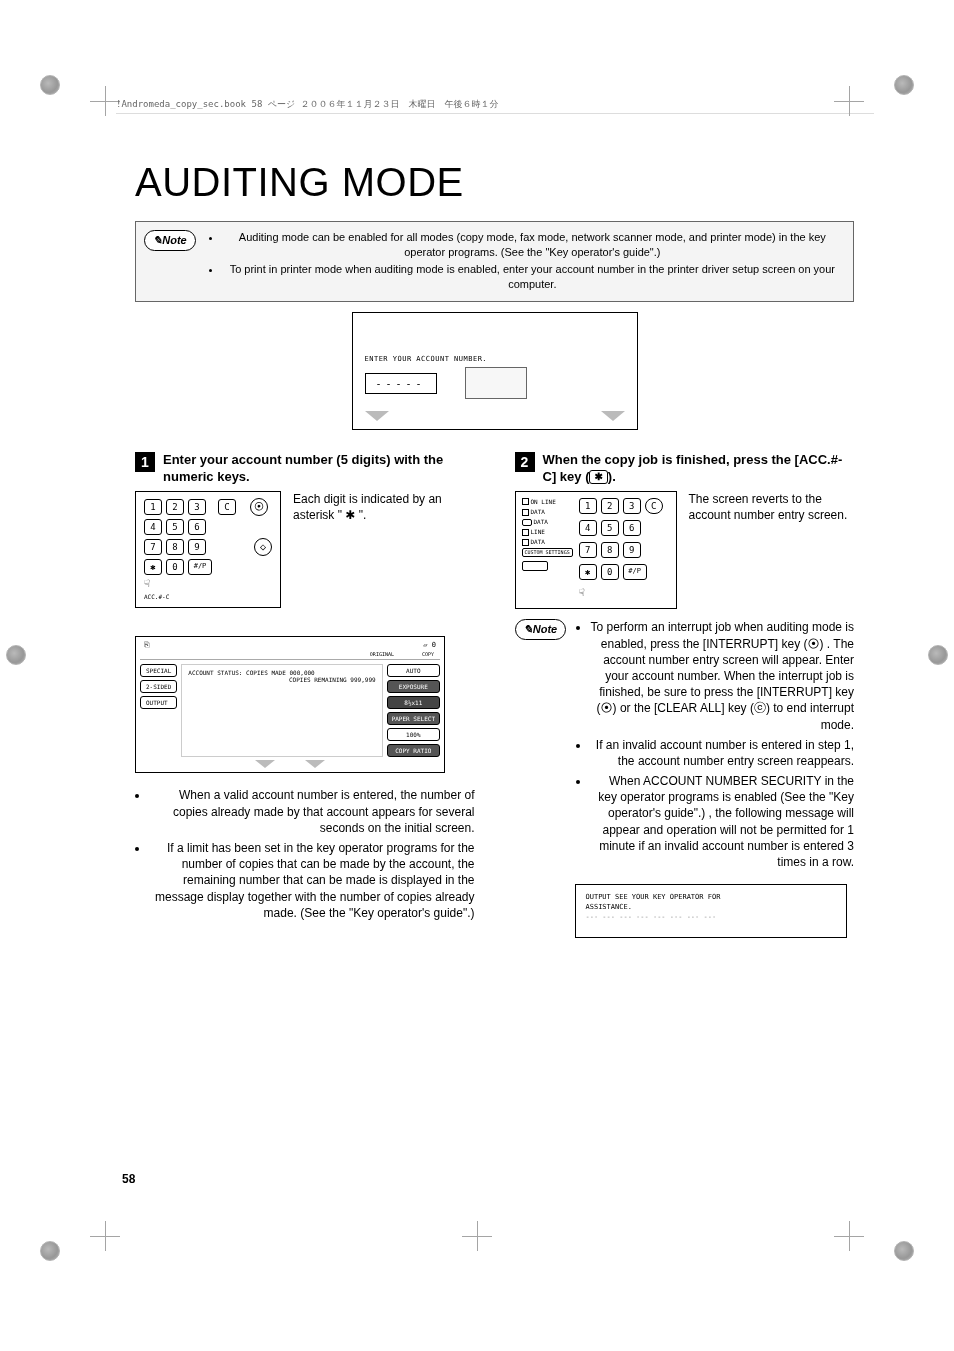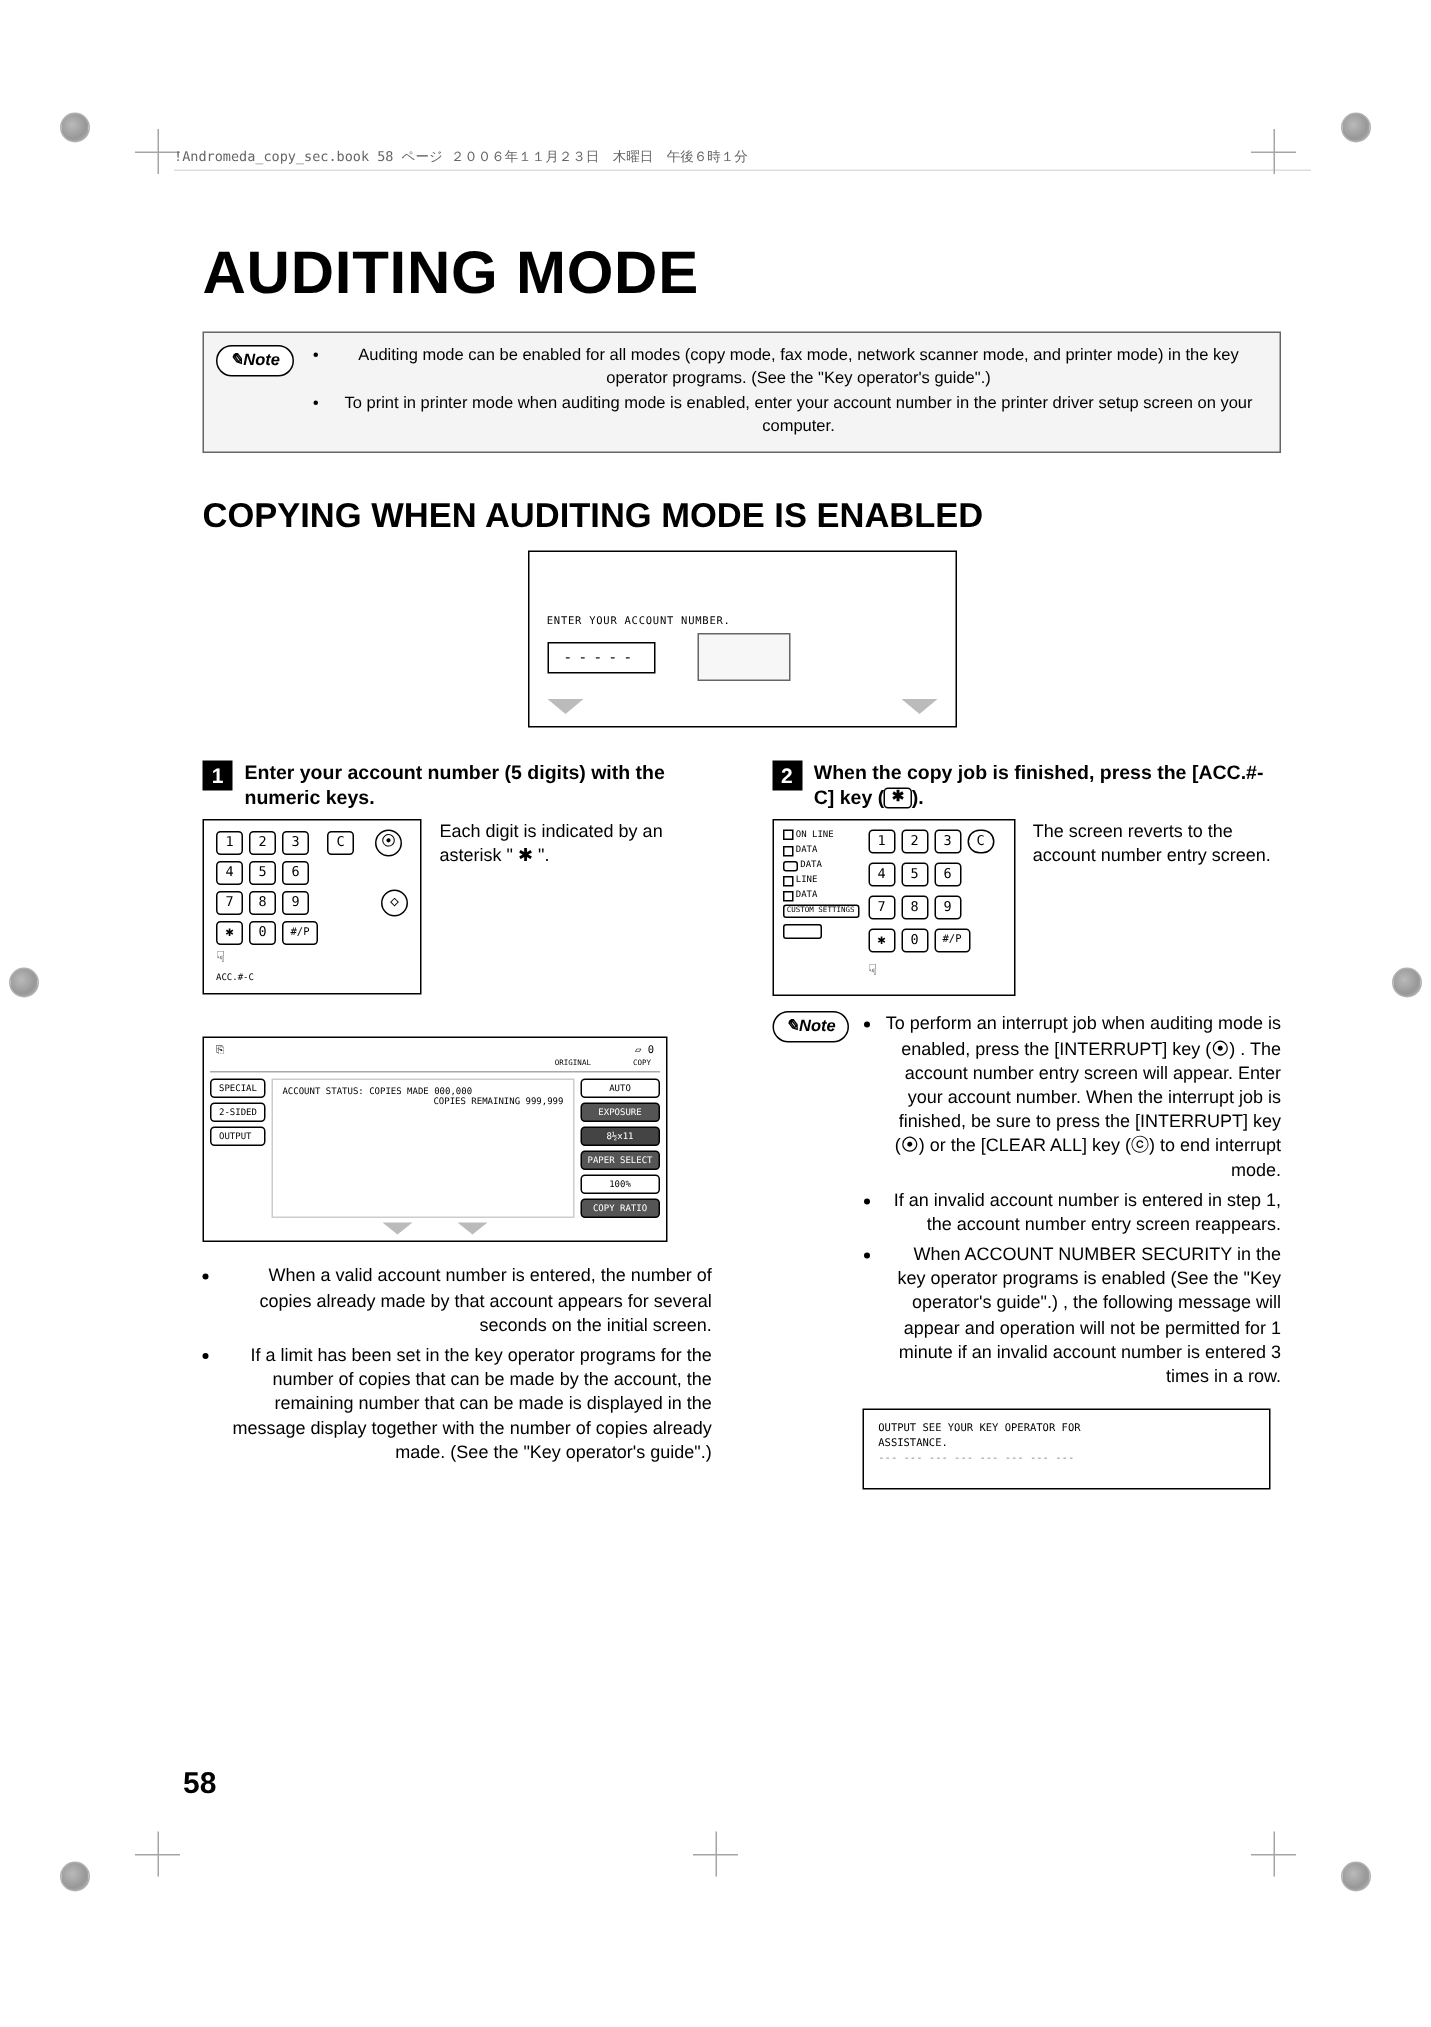--- a/index.html
+++ b/index.html
@@ -62,21 +62,21 @@
   }
 
   .content {
     position: absolute;
     left: 135px; right: 100px; top: 160px;
   }
 
   h1 {
     margin: 0 0 16px 0;
     font-size: 40px;
-    font-weight: bold;
+    font-weight: normal;
     letter-spacing: .5px;
   }
   .intro {
     font-size: 12px;
     line-height: 1.35;
     margin-bottom: 14px;
   }
 
   .note-box {
     border: 1px solid #666;
@@ -254,22 +254,22 @@
   .warn-box .dash { color:#888; }
 
   .sym-key {
     display:inline-flex; border:1px solid #000; border-radius:3px;
     padding: 0 4px; font-size:10px; vertical-align:middle;
     font-family: Arial;
   }
 
   .page-num {
     position:absolute;
-    left:122px; bottom:150px;
-    font-size:20px; font-weight:bold;margin-top:16px;
+    left:122px; bottom:165px;
+    font-size:12px; font-weight:bold;margin-top:16px;
   }
 </style>
 </head>
 <body>
 
 <div class="page">
 
   <div class="printers-mark pm-tl"></div>
   <div class="printers-mark pm-tr"></div>
   <div class="printers-mark pm-bl"></div>
@@ -291,21 +291,20 @@
 
 
     <div class="note-box">
       <span class="note-badge">✎<span>Note</span></span>
       <ul class="note-list">
         <li>Auditing mode can be enabled for all modes (copy mode, fax mode, network scanner mode, and printer mode) in the key operator programs. (See the "Key operator's guide".)</li>
         <li>To print in printer mode when auditing mode is enabled, enter your account number in the printer driver setup screen on your computer.</li>
       </ul>
     </div>
 
-    <h2>COPYING WHEN AUDITING MODE IS ENABLED</h2>
 
     <div class="account-screen-fig">
       <div class="hdr">ENTER YOUR ACCOUNT NUMBER.</div>
       <div class="row">
         <span class="digit-box">-----</span>
         <div class="copier"></div>
       </div>
       <div class="tray">
         <div class="triangle"></div>
         <div class="triangle"></div>

